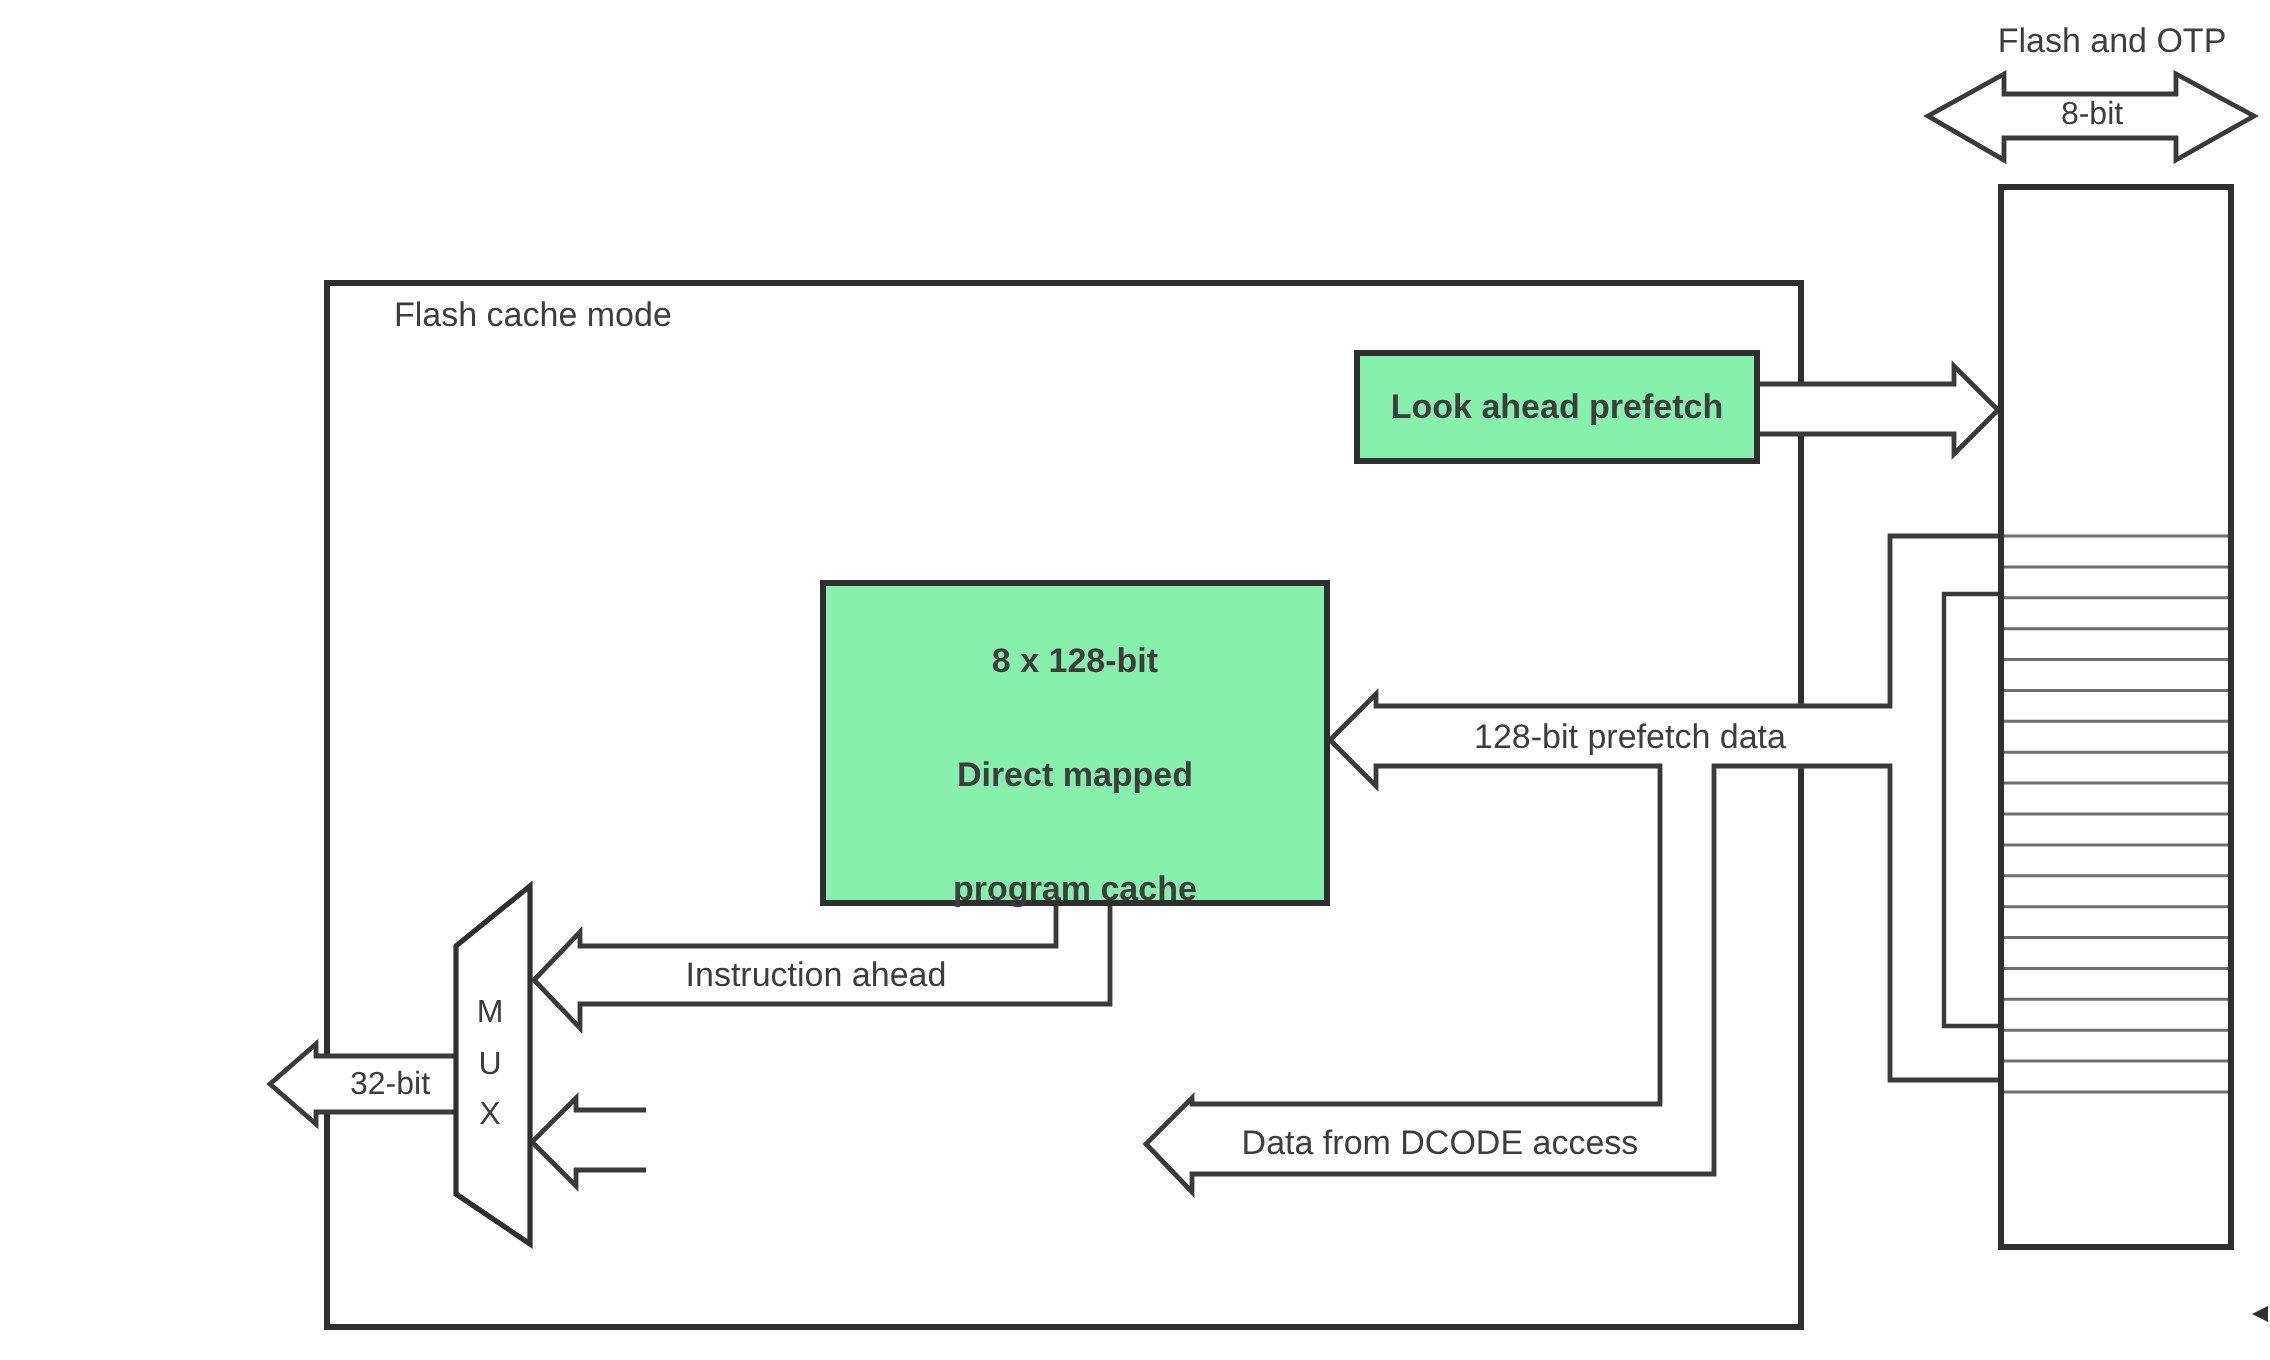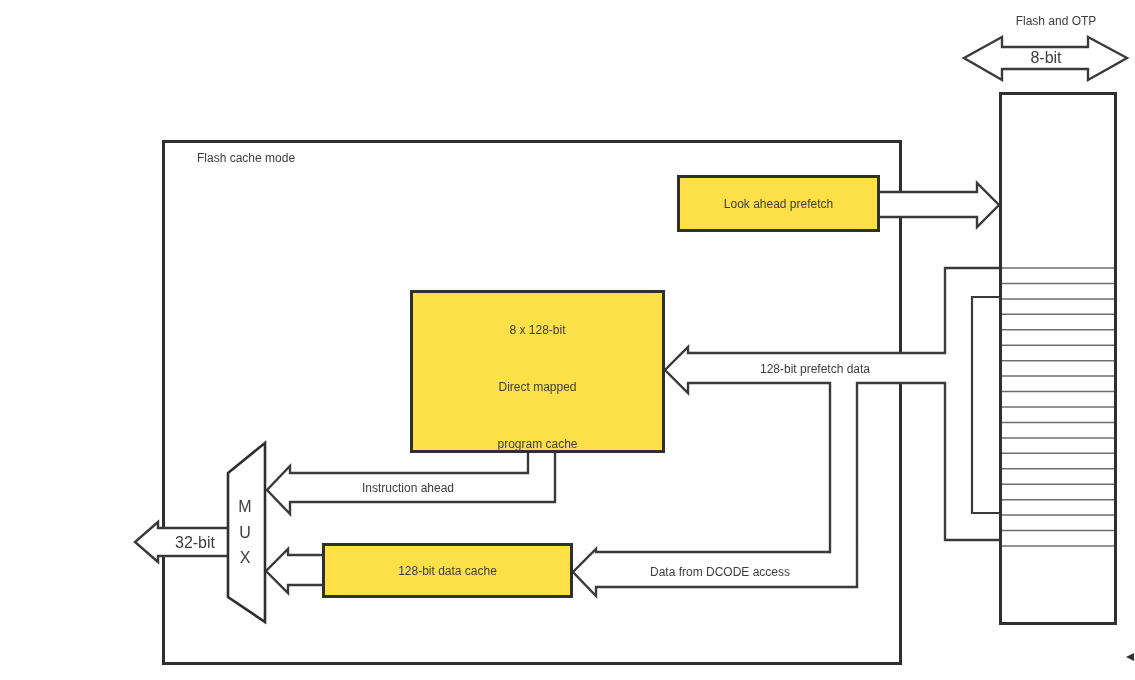--- a/index.html
+++ b/index.html
@@ -1,36 +1,36 @@
 <!DOCTYPE html>
 <html><head>
 <meta charset="utf-8">
 <style>
   html,body{margin:0;padding:0;background:#fff;}
   #canvas{
     position:relative;width:1135px;height:680px;background:#ffffff;
     font-family:"Liberation Sans",sans-serif;color:#3d3d3d;overflow:hidden;
   }
   .box{
-    position:absolute;border:3px solid #2f2f2f;background:#fde047;
+    position:absolute;border:3px solid #2f2f2f;background:#86efac;
     display:flex;align-items:center;justify-content:center;text-align:center;
-    box-sizing:border-box;z-index:2;
+    box-sizing:border-box;z-index:2;font-weight:bold;
   }
   .label{position:absolute;z-index:3;white-space:nowrap;}
   .centered{text-align:center;}
   #outer-box{
     position:absolute;left:162px;top:140px;width:740px;height:525px;
     border:3px solid #2f2f2f;box-sizing:border-box;background:transparent;z-index:0;
   }
   #flash-box{
     position:absolute;left:999px;top:92px;width:118px;height:533px;
     border:3px solid #2f2f2f;box-sizing:border-box;background:transparent;z-index:2;
   }
   #svg-layer{position:absolute;left:0;top:0;z-index:1;}
-  .fs17{font-size:12px;line-height:20px;}
+  .fs17{font-size:17px;line-height:20px;}
   .fs16{font-size:16px;line-height:18px;}
   #cpu-box{flex-direction:column;justify-content:space-between;padding:14px 0;}
   #program-cache-box span{display:block;line-height:25px;margin-top:32px;}
   #mux-label{line-height:25.5px;text-align:center;}
   #mux-label span{display:block;}
 </style>
 </head>
 <body>
 
 <div id="canvas">
@@ -84,23 +84,20 @@
 
 
   <div class="box fs17" id="program-cache-box" style="left:410px;top:290px;width:255px;height:163px;">
     <div>
       <span>8 x 128-bit</span>
       <span>Direct mapped</span>
       <span>program cache</span>
     </div>
   </div>
 
-  <div class="box fs17" style="left:322px;top:543px;width:251px;height:55px;">
-    <span>128-bit data cache</span>
-  </div>
 
   <div class="box fs17" style="left:677px;top:175px;width:203px;height:57px;">
     <span>Look ahead prefetch</span>
   </div>
 
   <div id="flash-box"></div>
 
   <div class="label fs17" style="left:197px;top:148px;">Flash cache mode</div>
 
   <div class="label fs17 centered" style="left:980px;top:11px;width:152px;">Flash and OTP</div>

